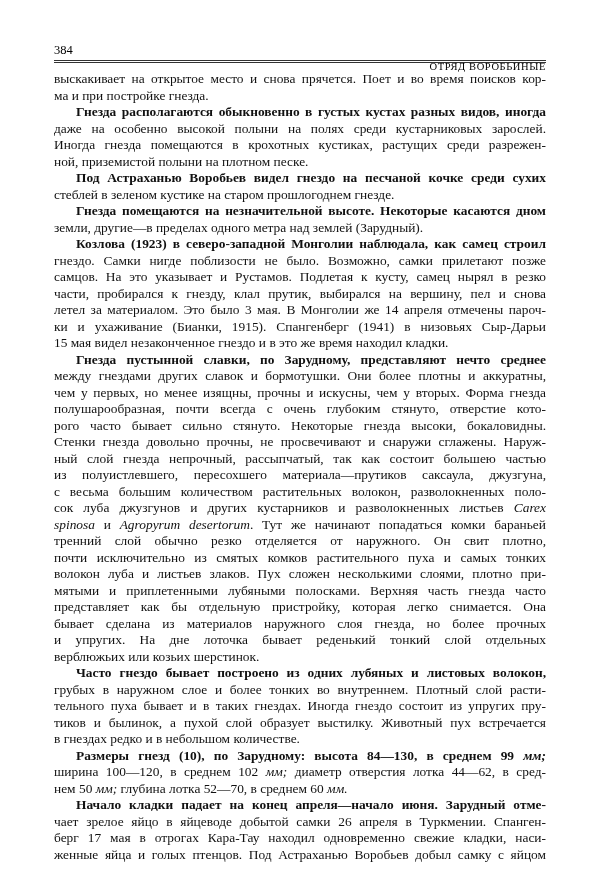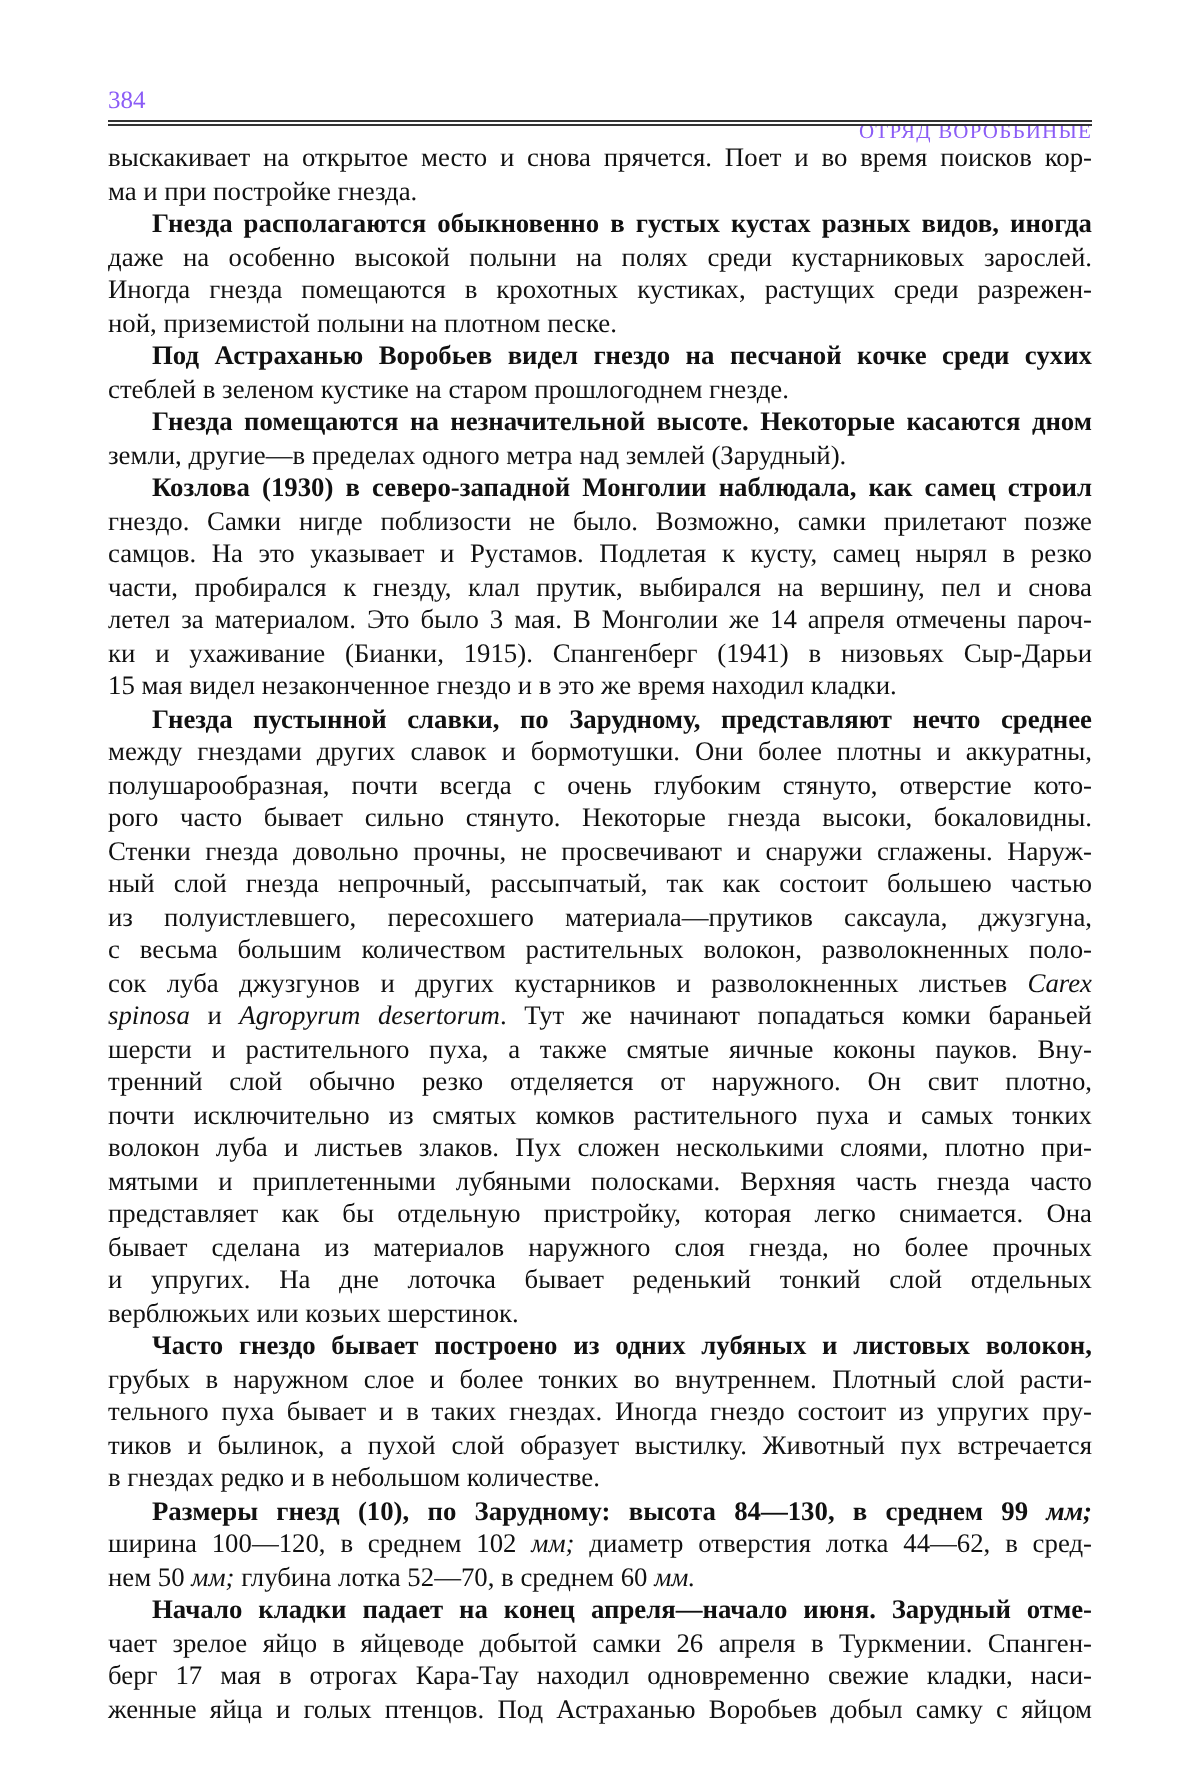--- a/index.html
+++ b/index.html
@@ -1,18 +1,18 @@
 <!DOCTYPE html>
 <html><head>
 <meta charset="utf-8">
 <style>
   html, body { margin:0; padding:0; background:#fff; }
   body { width:600px; height:884px; position:relative; overflow:hidden; }
   .head { position:absolute; left:54px; top:43px; width:492px; height:16px;
-    font-family:"Liberation Serif", serif; color:#8b5cf6; }
+    font-family:"Liberation Serif", serif; color:#000000; }
   .pnum { position:absolute; left:0; top:0; font-size:12.5px; }
   .htitle { position:absolute; left:0; right:0; top:18px; text-align:right;
     font-size:10.5px; letter-spacing:0.6px; font-weight:normal; }
   .rule { position:absolute; left:54px; width:492px; top:60px; height:3px;
     border-top:1px solid #333; border-bottom:1px solid #333; box-sizing:border-box; }
   .body { position:absolute; left:54px; top:71px; width:492px;
     font-family:"Liberation Serif", serif; font-size:13.4px; color:#111; }
   .ln { height:16.5px; line-height:16.5px; white-space:nowrap; text-align:justify;
     text-align-last:justify; overflow:visible; }
   .ln.last { text-align-last:left; }
@@ -32,38 +32,38 @@
     <div class="ln"><span>выскакивает на открытое место и снова прячется. Поет и во время поисков кор-</span></div>
     <div class="ln last"><span>ма и при постройке гнезда.</span></div>
     <div class="ln ind"><span>Гнезда располагаются обыкновенно в густых кустах разных видов, иногда</span></div>
     <div class="ln"><span>даже на особенно высокой полыни на полях среди кустарниковых зарослей.</span></div>
     <div class="ln"><span>Иногда гнезда помещаются в крохотных кустиках, растущих среди разрежен-</span></div>
     <div class="ln last"><span>ной, приземистой полыни на плотном песке.</span></div>
     <div class="ln ind"><span>Под Астраханью Воробьев видел гнездо на песчаной кочке среди сухих</span></div>
     <div class="ln last"><span>стеблей в зеленом кустике на старом прошлогоднем гнезде.</span></div>
     <div class="ln ind"><span>Гнезда помещаются на незначительной высоте. Некоторые касаются дном</span></div>
     <div class="ln last"><span>земли, другие—в пределах одного метра над землей (Зарудный).</span></div>
-    <div class="ln ind"><span>Козлова (1930) в северо-западной Монголии наблюдала, как самец строил</span></div>
+    <div class="ln ind"><span>Козлова (1923) в северо-западной Монголии наблюдала, как самец строил</span></div>
     <div class="ln"><span>гнездо. Самки нигде поблизости не было. Возможно, самки прилетают позже</span></div>
     <div class="ln"><span>самцов. На это указывает и Рустамов. Подлетая к кусту, самец нырял в резко</span></div>
     <div class="ln"><span>части, пробирался к гнезду, клал прутик, выбирался на вершину, пел и снова</span></div>
     <div class="ln"><span>летел за материалом. Это было 3 мая. В Монголии же 14 апреля отмечены пароч-</span></div>
     <div class="ln"><span>ки и ухаживание (Бианки, 1915). Спангенберг (1941) в низовьях Сыр-Дарьи</span></div>
     <div class="ln last"><span>15 мая видел незаконченное гнездо и в это же время находил кладки.</span></div>
     <div class="ln ind"><span>Гнезда пустынной славки, по Зарудному, представляют нечто среднее</span></div>
     <div class="ln"><span>между гнездами других славок и бормотушки. Они более плотны и аккуратны,</span></div>
+    <div class="ln"><span>чем у первых, но менее изящны, прочны и искусны, чем у вторых. Форма гнезда</span></div>
     <div class="ln"><span>полушарообразная, почти всегда с очень глубоким стянуто, отверстие кото-</span></div>
     <div class="ln"><span>рого часто бывает сильно стянуто. Некоторые гнезда высоки, бокаловидны.</span></div>
     <div class="ln"><span>Стенки гнезда довольно прочны, не просвечивают и снаружи сглажены. Наруж-</span></div>
     <div class="ln"><span>ный слой гнезда непрочный, рассыпчатый, так как состоит большею частью</span></div>
     <div class="ln"><span>из полуистлевшего, пересохшего материала—прутиков саксаула, джузгуна,</span></div>
     <div class="ln"><span>с весьма большим количеством растительных волокон, разволокненных поло-</span></div>
     <div class="ln"><span>сок луба джузгунов и других кустарников и разволокненных листьев</span><i> Carex</i></div>
     <div class="ln"><i>spinosa</i><span> и </span><i>Agropyrum desertorum</i><span>. Тут же начинают попадаться комки бараньей</span></div>
-    <div class="ln"><span>шерсти и растительного пуха, а также смятые яичные коконы пауков. Вну-</span></div>
     <div class="ln"><span>тренний слой обычно резко отделяется от наружного. Он свит плотно,</span></div>
     <div class="ln"><span>почти исключительно из смятых комков растительного пуха и самых тонких</span></div>
     <div class="ln"><span>волокон луба и листьев злаков. Пух сложен несколькими слоями, плотно при-</span></div>
     <div class="ln"><span>мятыми и приплетенными лубяными полосками. Верхняя часть гнезда часто</span></div>
     <div class="ln"><span>представляет как бы отдельную пристройку, которая легко снимается. Она</span></div>
     <div class="ln"><span>бывает сделана из материалов наружного слоя гнезда, но более прочных</span></div>
     <div class="ln"><span>и упругих. На дне лоточка бывает реденький тонкий слой отдельных</span></div>
     <div class="ln last"><span>верблюжьих или козьих шерстинок.</span></div>
     <div class="ln ind"><span>Часто гнездо бывает построено из одних лубяных и листовых волокон,</span></div>
     <div class="ln"><span>грубых в наружном слое и более тонких во внутреннем. Плотный слой расти-</span></div>

